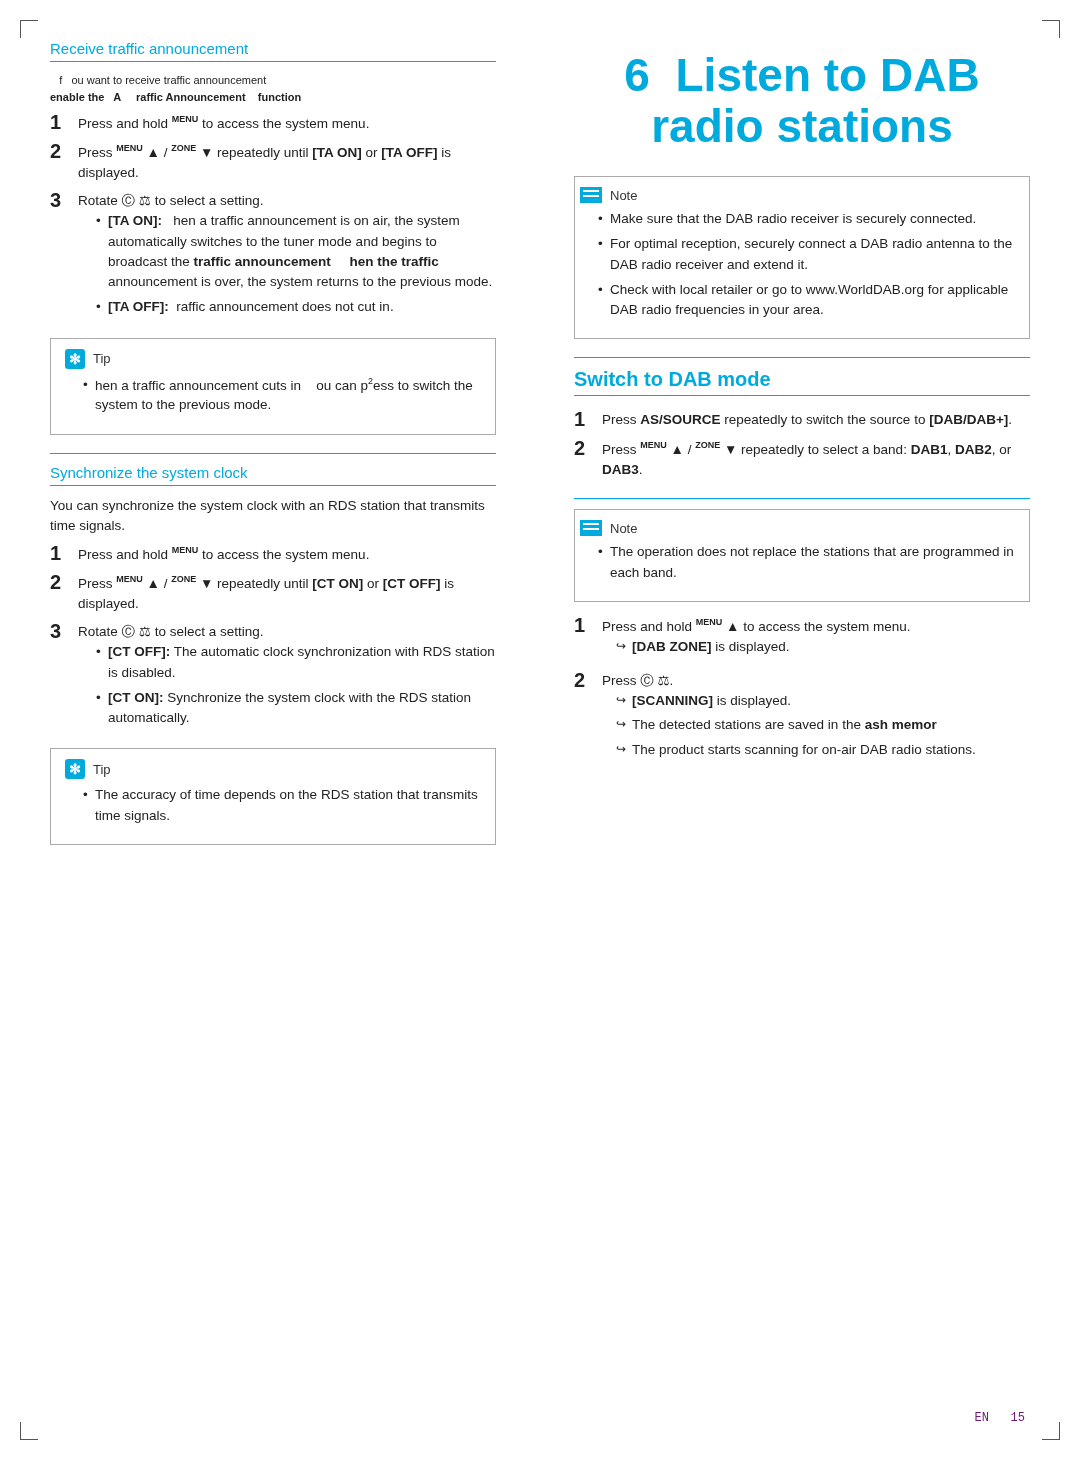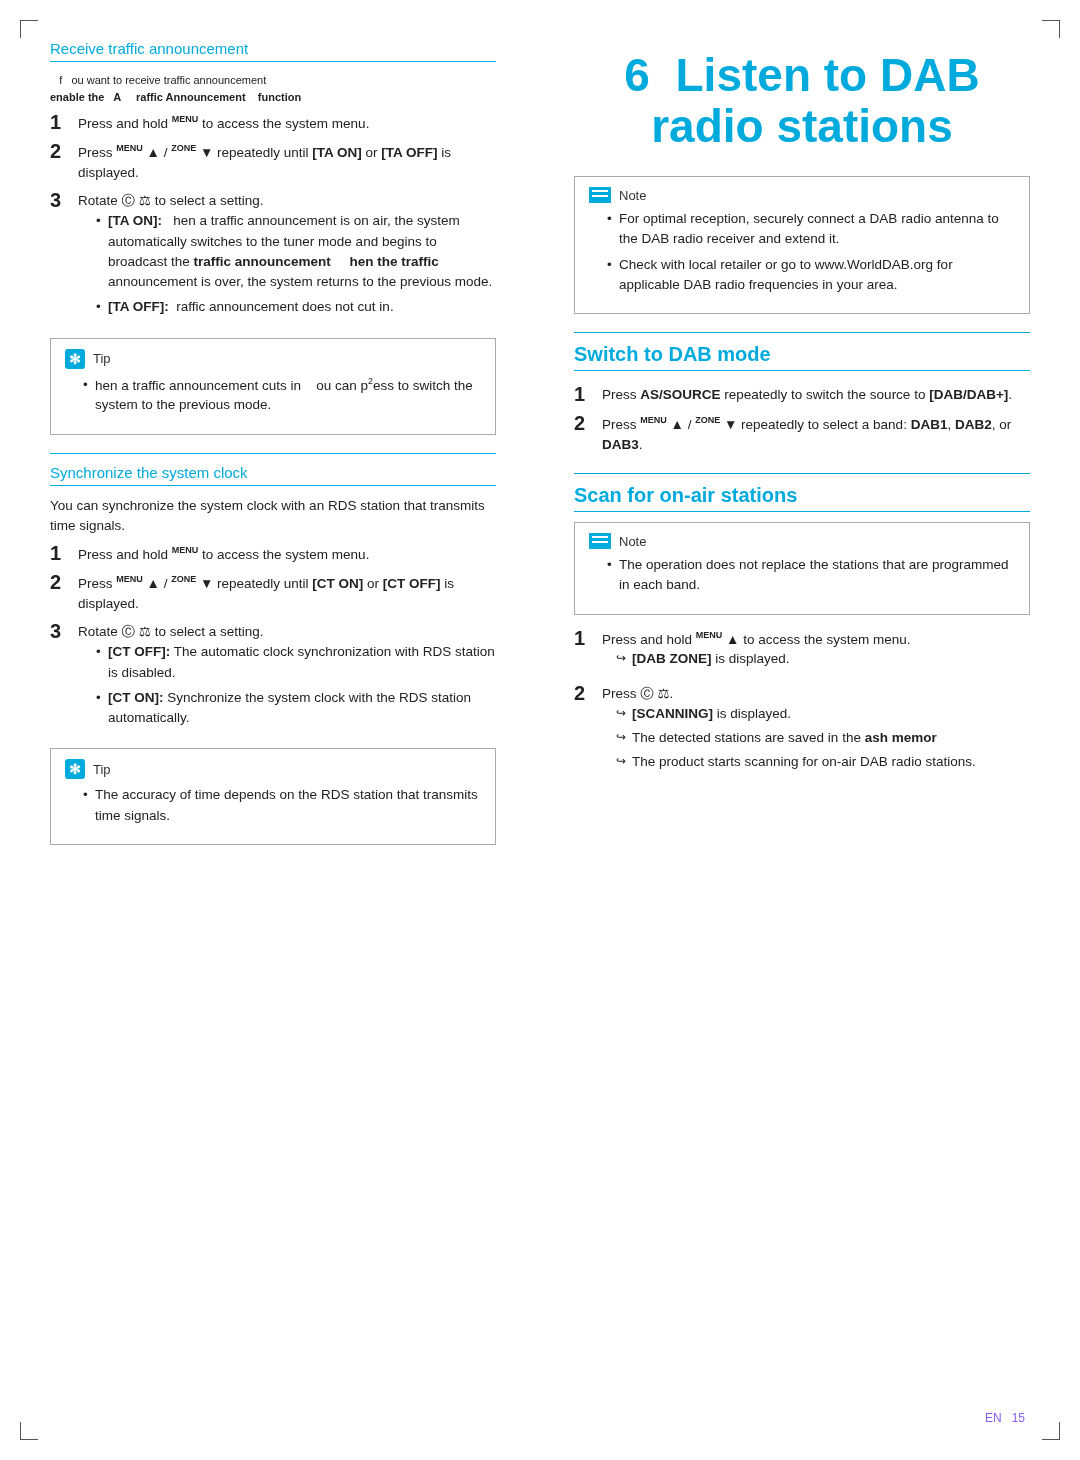--- a/index.html
+++ b/index.html
@@ -174,21 +174,21 @@
       justify-content: center;
       margin-right: 8px;
       color: white;
       font-size: 14px;
       font-weight: bold;
     }
 
     
     .note-box {
       border: 1.5px solid #aaa;
-      padding: 10px 14px;
+      padding: 10px 5px;
       margin: 12px 0;
       background: #fff;
     }
     .note-header {
       display: flex;
       align-items: center;
       margin-bottom: 6px;
       font-size: 13px;
       color: #333;
     }
@@ -197,21 +197,22 @@
       border: none;
       border-top: 1.5px solid #00aadd;
       margin: 18px 0 10px 0;
     }
 
     .page-footer {
       position: absolute;
       bottom: 35px;
       right: 55px;
       font-size: 12px;
-      color: #8b5cf6;
+      color: #701a75;
+      font-family: Liberation Mono, monospace;
     }
 
     
     sup { font-size: 9px; vertical-align: super; }
     .section-gap-sm { margin-top: 14px; }
   </style>
 </head>
 <body>
 
 <div class="corner-tl"></div>
@@ -327,20 +328,21 @@
 
     <div class="note-box">
       <div class="note-header">
         <span style="display:inline-block;width:22px;height:16px;background:#00aadd;margin-right:8px;position:relative;">
           <span style="position:absolute;top:3px;left:3px;right:3px;height:2px;background:#fff;display:block;"></span>
           <span style="position:absolute;top:8px;left:3px;right:3px;height:2px;background:#fff;display:block;"></span>
         </span>
         <span>Note</span>
       </div>
       <ul class="bullet-list">
+        <li>Make sure that the DAB radio receiver is securely connected.</li>
         <li>For optimal reception, securely connect a DAB radio antenna to the DAB radio receiver and extend it.</li>
         <li>Check with local retailer or go to www.WorldDAB.org for applicable DAB radio frequencies in your area.</li>
       </ul>
     </div>
 
     <hr class="divider-line">
     <div>
       <div class="section-heading" style="font-size:20px; font-weight:bold;">Switch to DAB mode</div>
 
       <div class="step section-gap-sm">
@@ -353,21 +355,20 @@
       <div class="step">
         <span class="step-num">2</span>
         <div class="step-content">
           Press <span style="font-size:9px;font-weight:bold;vertical-align:super;">MENU</span> ▲ / <span style="font-size:9px;font-weight:bold;vertical-align:super;">ZONE</span> ▼ repeatedly to select a band: <span class="bold">DAB1</span>, <span class="bold">DAB2</span>, or <span class="bold">DAB3</span>.
         </div>
       </div>
     </div>
 
     <hr class="divider-line">
     <div>
-      <div class="section-heading" style="font-size:20px; font-weight:bold;">Scan for on-air stations</div>
 
       <div class="note-box" style="margin-top:10px;">
         <div class="note-header">
           <span style="display:inline-block;width:22px;height:16px;background:#00aadd;margin-right:8px;position:relative;">
             <span style="position:absolute;top:3px;left:3px;right:3px;height:2px;background:#fff;display:block;"></span>
             <span style="position:absolute;top:8px;left:3px;right:3px;height:2px;background:#fff;display:block;"></span>
           </span>
           <span>Note</span>
         </div>
         <ul class="bullet-list">

